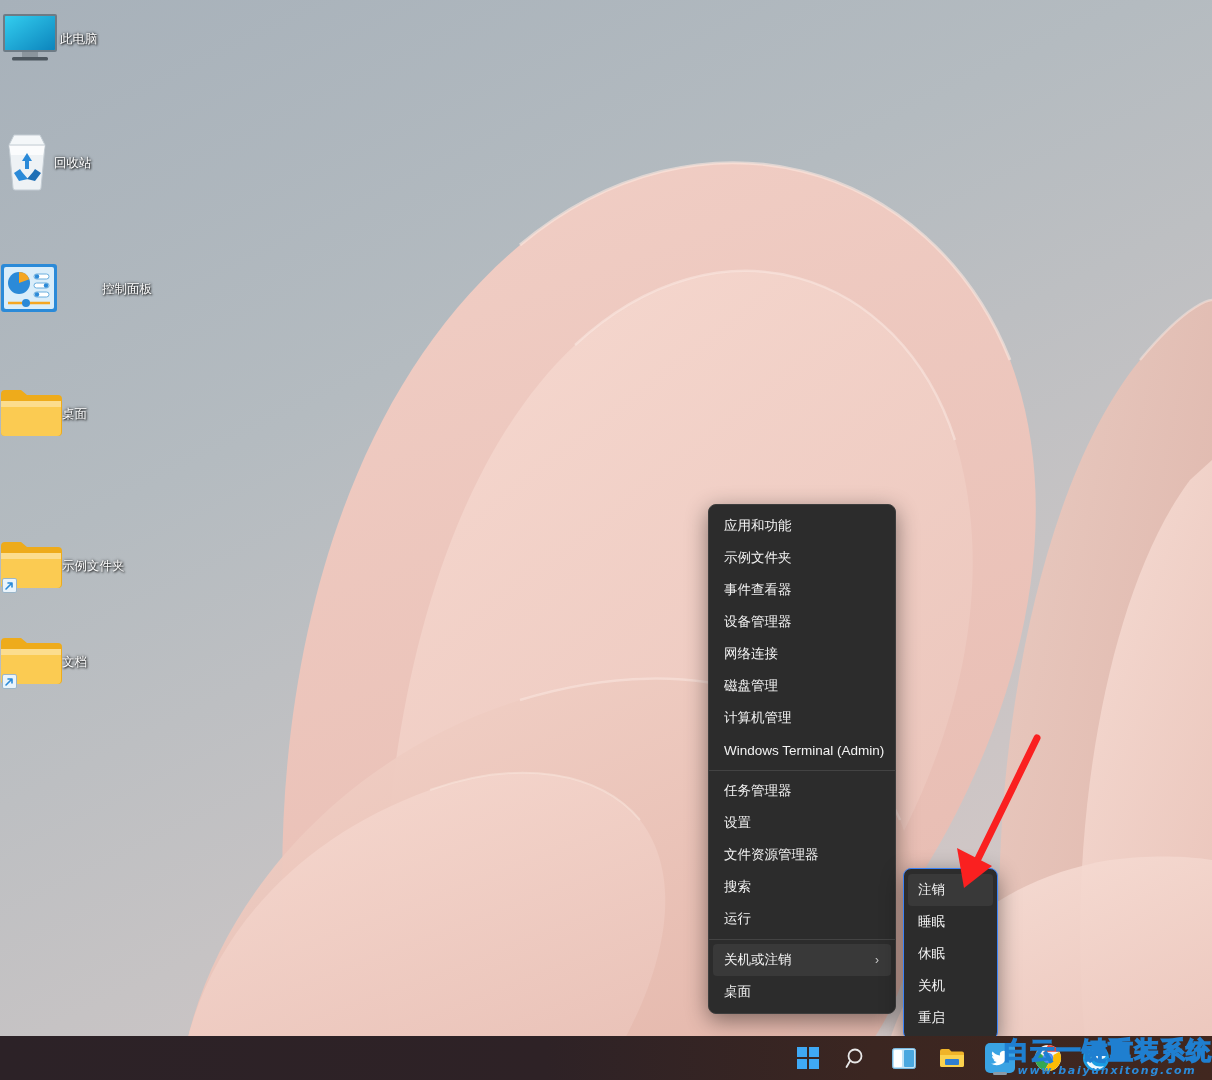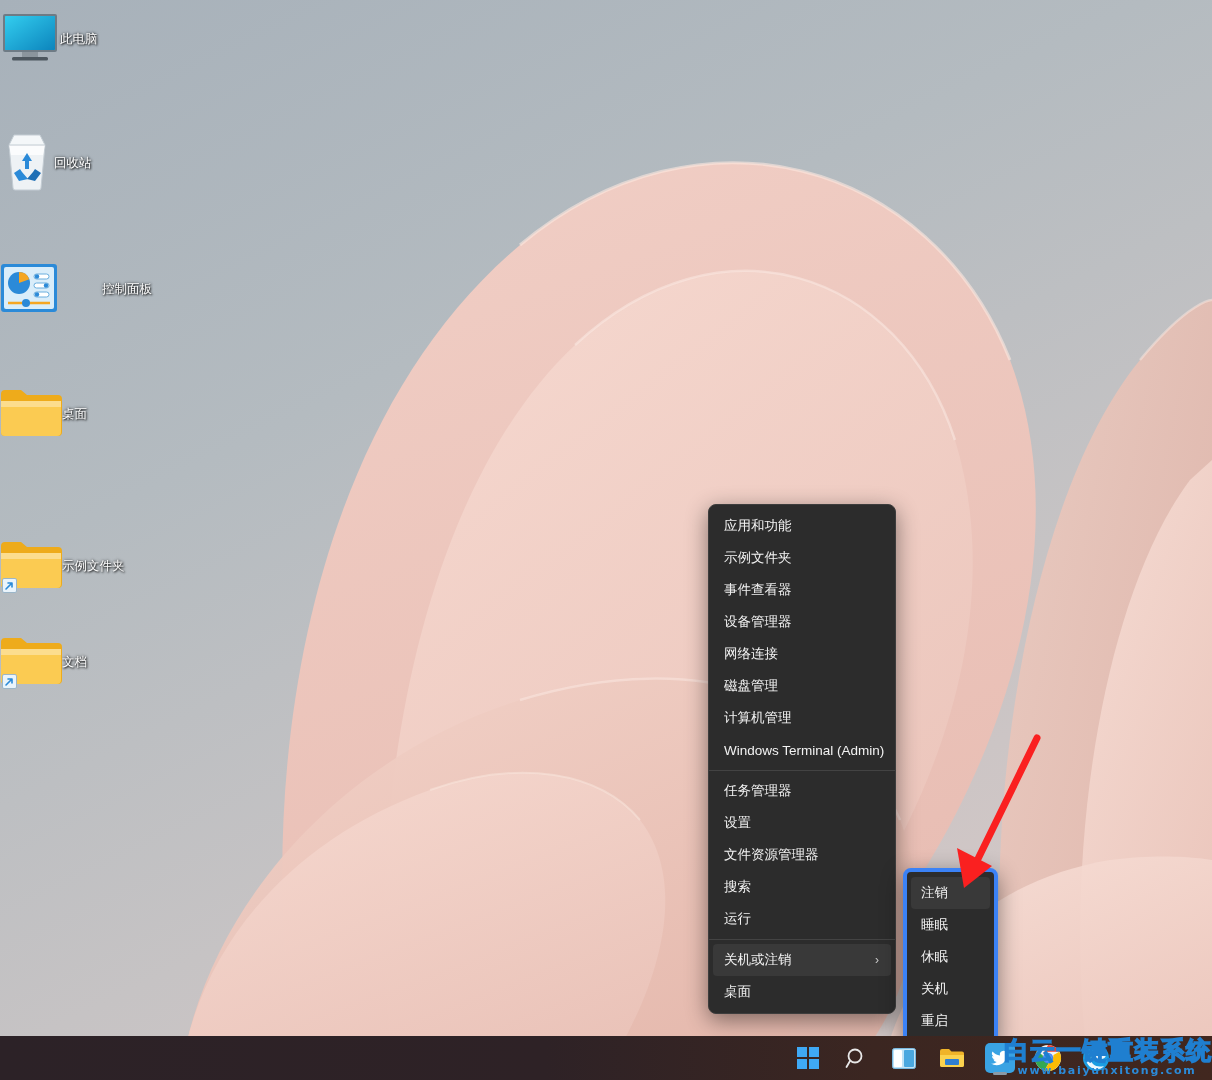--- a/index.html
+++ b/index.html
@@ -40,21 +40,21 @@
     padding:0 12px 0 15px; font-size:13.5px; color:#f2f2f2;
     white-space:nowrap; position:relative;
   }
   .mi.highlight { background:#393939; border-radius:4px; margin:0 4px; padding-left:11px; }
   .mi .chev { margin-left:auto; font-size:12px; color:#c9c9c9; line-height:1; }
   .mi-sep { height:1px; background:#434343; margin:4px 0; }
 
   
   #submenu {
     position:absolute; left:903px; top:868px; width:95px;
-    background:#2c2c2c; border:4px solid #3b82f6; border-radius:8px;
+    background:#2c2c2c; border:1px solid #3b82f6; border-radius:8px;
     padding:5px 0; box-shadow:0 6px 22px rgba(0,0,0,.45);
   }
   #submenu .mi { padding:0 10px 0 14px; }
   #submenu .mi.highlight { margin:0 4px; padding-left:10px; }
 
   
   #annotation-arrow { position:absolute; left:930px; top:730px; width:130px; height:175px; pointer-events:none; }
 
   
   #taskbar {
@@ -71,20 +71,21 @@
     position:absolute; left:0; top:1px; width:210px; text-align:right;
     font-size:25px; font-weight:700; letter-spacing:1px; line-height:27px;
     color:transparent;
     -webkit-text-stroke:1.4px #1f7fd0;
     font-family:"DejaVu Sans",sans-serif;
   }
   #wm-url {
     position:absolute; left:0; top:28px; width:210px; text-align:center;
     font-size:11px; font-weight:700; letter-spacing:1.7px; color:#2b8ad8;
     font-family:"DejaVu Sans",sans-serif;
+    font-style:italic;
   }
 </style>
 </head>
 <body>
 
 <div id="wallpaper">
   <svg viewBox="0 0 1212 1080" preserveAspectRatio="none">
     <defs>
       <linearGradient id="bg" x1="0" y1="0" x2="0.55" y2="1">
         <stop offset="0%" stop-color="#a7b1ba"></stop>

